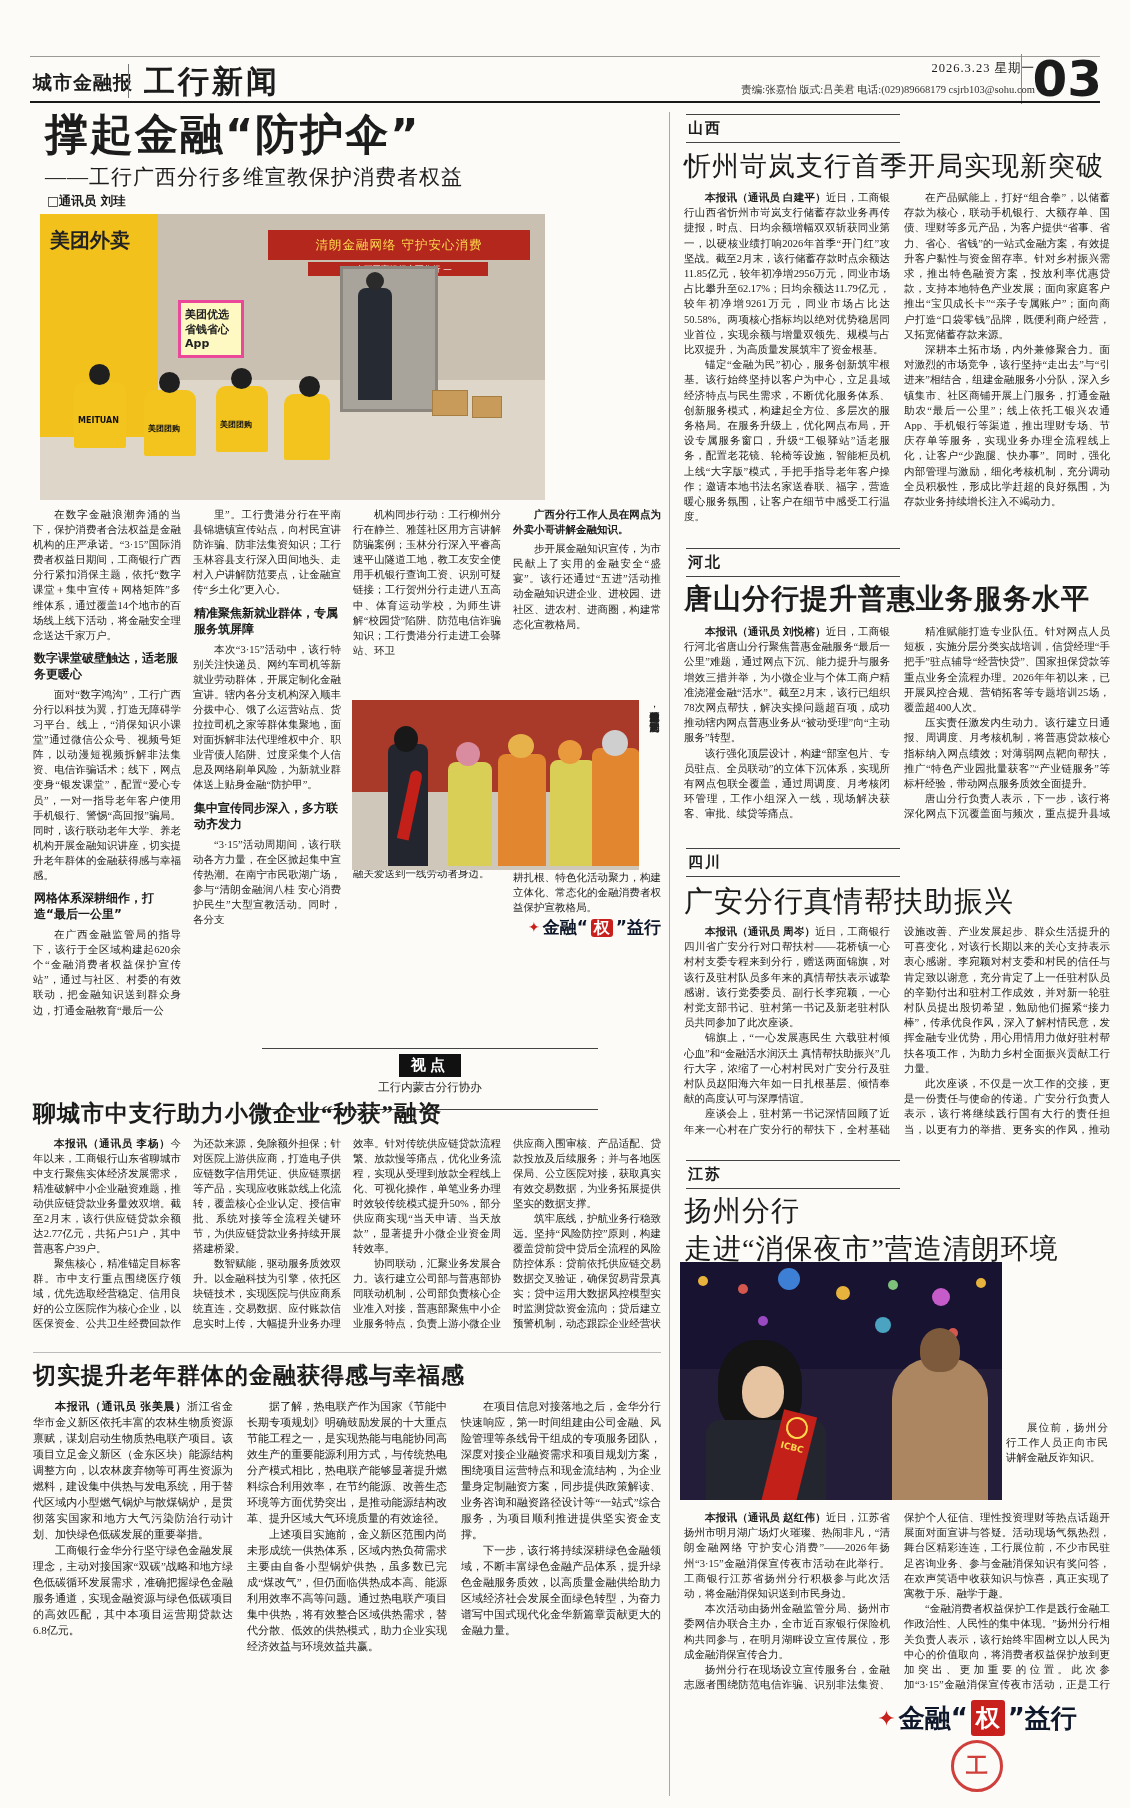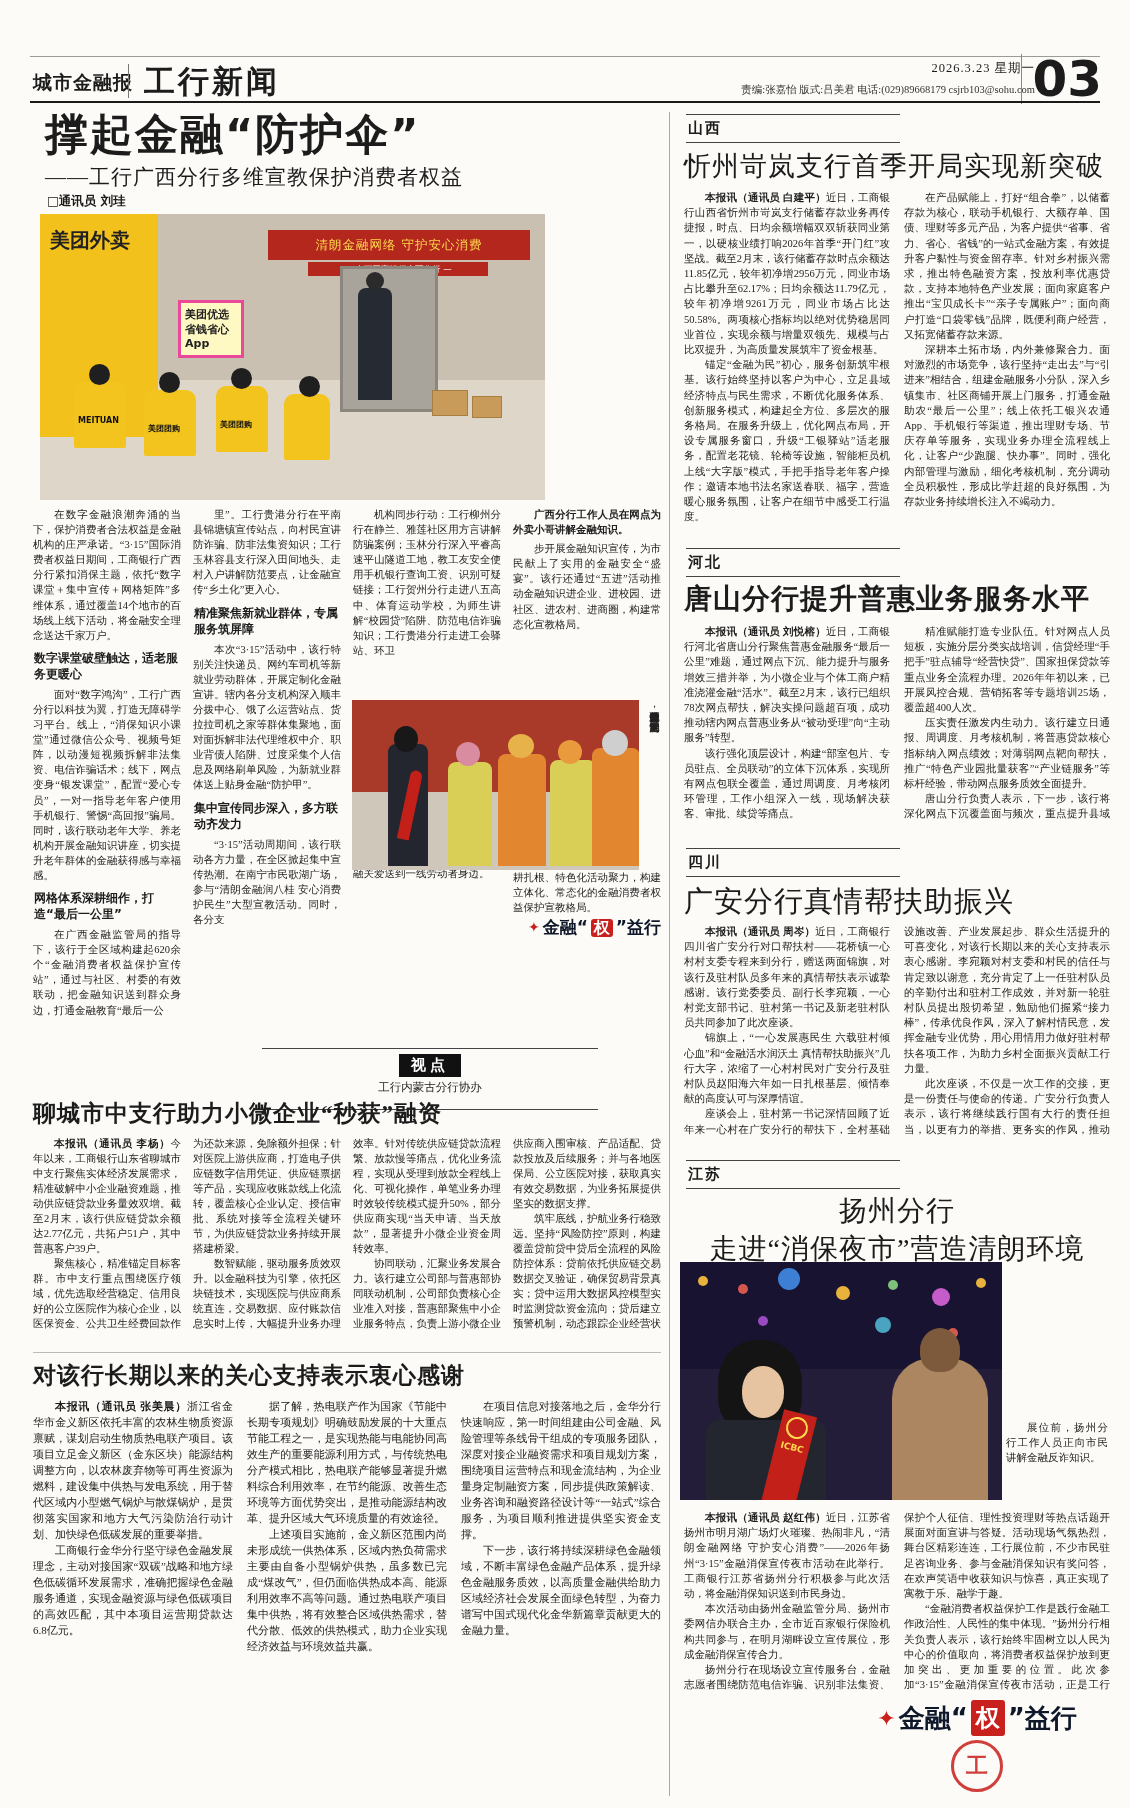--- a/index.html
+++ b/index.html
@@ -212,21 +212,21 @@
   <div class="lc-title">聊城市中支行助力小微企业“秒获”融资</div>
   <div class="lc-body">
       <p class="bp"><b>本报讯（通讯员 李杨）</b>今年以来，工商银行山东省聊城市中支行聚焦实体经济发展需求，精准破解中小企业融资难题，推动供应链贷款业务量效双增。截至2月末，该行供应链贷款余额达2.77亿元，共拓户51户，其中普惠客户39户。</p>
       <p class="bp">聚焦核心，精准锚定目标客群。市中支行重点围绕医疗领域，优先选取经营稳定、信用良好的公立医院作为核心企业，以医保资金、公共卫生经费回款作为还款来源，免除额外担保；针对医院上游供应商，打造电子供应链数字信用凭证、供应链票据等产品，实现应收账款线上化流转，覆盖核心企业认定、授信审批、系统对接等全流程关键环节，为供应链贷款业务持续开展搭建桥梁。</p>
       <p class="bp">数智赋能，驱动服务质效双升。以金融科技为引擎，依托区块链技术，实现医院与供应商系统直连，交易数据、应付账款信息实时上传，大幅提升业务办理效率。针对传统供应链贷款流程繁、放款慢等痛点，优化业务流程，实现从受理到放款全程线上化、可视化操作，单笔业务办理时效较传统模式提升50%，部分供应商实现“当天申请、当天放款”，显著提升小微企业资金周转效率。</p>
       <p class="bp">协同联动，汇聚业务发展合力。该行建立公司部与普惠部协同联动机制，公司部负责核心企业准入对接，普惠部聚焦中小企业服务特点，负责上游小微企业供应商入围审核、产品适配、贷款投放及后续服务；并与各地医保局、公立医院对接，获取真实有效交易数据，为业务拓展提供坚实的数据支撑。</p>
       <p class="bp">筑牢底线，护航业务行稳致远。坚持“风险防控”原则，构建覆盖贷前贷中贷后全流程的风险防控体系：贷前依托供应链交易数据交叉验证，确保贸易背景真实；贷中运用大数据风控模型实时监测贷款资金流向；贷后建立预警机制，动态跟踪企业经营状况，确保业务稳健运行，实现发展与安全的动态平衡。</p>
     </div>
 
   <div class="hr-light"></div>
-  <div class="jh-title">对该行长期以来的关心支持表示衷心感谢</div>
+  <div class="jh-title">切实提升老年群体的金融获得感与幸福感</div>
   <div class="jh-body">
       <p class="bp"><b>本报讯（通讯员 张美晨）</b>浙江省金华市金义新区依托丰富的农林生物质资源禀赋，谋划启动生物质热电联产项目。该项目立足金义新区（金东区块）能源结构调整方向，以农林废弃物等可再生资源为燃料，建设集中供热与发电系统，用于替代区域内小型燃气锅炉与散煤锅炉，是贯彻落实国家和地方大气污染防治行动计划、加快绿色低碳发展的重要举措。</p>
       <p class="bp">工商银行金华分行坚守绿色金融发展理念，主动对接国家“双碳”战略和地方绿色低碳循环发展需求，准确把握绿色金融服务通道，实现金融资源与绿色低碳项目的高效匹配，其中本项目运营期贷款达6.8亿元。</p>
       <p class="bp">据了解，热电联产作为国家《节能中长期专项规划》明确鼓励发展的十大重点节能工程之一，是实现热能与电能协同高效生产的重要能源利用方式，与传统热电分产模式相比，热电联产能够显著提升燃料综合利用效率，在节约能源、改善生态环境等方面优势突出，是推动能源结构改革、提升区域大气环境质量的有效途径。</p>
       <p class="bp">上述项目实施前，金义新区范围内尚未形成统一供热体系，区域内热负荷需求主要由自备小型锅炉供热，虽多数已完成“煤改气”，但仍面临供热成本高、能源利用效率不高等问题。通过热电联产项目集中供热，将有效整合区域供热需求，替代分散、低效的供热模式，助力企业实现经济效益与环境效益共赢。</p>
       <p class="bp">在项目信息对接落地之后，金华分行快速响应，第一时间组建由公司金融、风险管理等条线骨干组成的专项服务团队，深度对接企业融资需求和项目规划方案，围绕项目运营特点和现金流结构，为企业量身定制融资方案，同步提供政策解读、业务咨询和融资路径设计等“一站式”综合服务，为项目顺利推进提供坚实资金支撑。</p>
       <p class="bp">下一步，该行将持续深耕绿色金融领域，不断丰富绿色金融产品体系，提升绿色金融服务质效，以高质量金融供给助力区域经济社会发展全面绿色转型，为奋力谱写中国式现代化金华新篇章贡献更大的金融力量。</p>
     </div>
 
   <div class="vrule"></div>
@@ -253,21 +253,21 @@
   <div class="region" style="top:848px;">四川</div>
   <div class="rtitle" style="top:882px;font-size:29px;">广安分行真情帮扶助振兴</div>
   <div class="rbody" style="top:924px;height:228px;">
       <p class="bp"><b>本报讯（通讯员 周岑）</b>近日，工商银行四川省广安分行对口帮扶村——花桥镇一心村村支委专程来到分行，赠送两面锦旗，对该行及驻村队员多年来的真情帮扶表示诚挚感谢。该行党委委员、副行长李宛颖，一心村党支部书记、驻村第一书记及新老驻村队员共同参加了此次座谈。</p>
       <p class="bp">锦旗上，“一心发展惠民生 六载驻村倾心血”和“金融活水润沃土 真情帮扶助振兴”几行大字，浓缩了一心村村民对广安分行及驻村队员赵阳海六年如一日扎根基层、倾情奉献的高度认可与深厚情谊。</p>
       <p class="bp">座谈会上，驻村第一书记深情回顾了近年来一心村在广安分行的帮扶下，全村基础设施改善、产业发展起步、群众生活提升的可喜变化，对该行长期以来的关心支持表示衷心感谢。李宛颖对村支委和村民的信任与肯定致以谢意，充分肯定了上一任驻村队员的辛勤付出和驻村工作成效，并对新一轮驻村队员提出殷切希望，勉励他们握紧“接力棒”，传承优良作风，深入了解村情民意，发挥金融专业优势，用心用情用力做好驻村帮扶各项工作，为助力乡村全面振兴贡献工行力量。</p>
       <p class="bp">此次座谈，不仅是一次工作的交接，更是一份责任与使命的传递。广安分行负责人表示，该行将继续践行国有大行的责任担当，以更有力的举措、更务实的作风，推动金融服务与乡村振兴深度融合，奋力书写新时代金融助农惠农新篇章。</p>
     </div>
 
   <div class="region" style="top:1160px;">江苏</div>
-  <div class="rtitle" style="top:1192px;font-size:28px;text-align:center;">
+  <div class="rtitle" style="top:1192px;font-size:28px;">
     <span>扬州分行</span><br>
     <span>走进“消保夜市”营造清朗环境</span>
   </div>
   <div class="photo-js">
     <div class="js-dot" style="left:18px;top:14px;width:10px;height:10px;background:#e8b33c;box-shadow:40px 8px 0 #d4584d, 86px -2px 0 6px #3d7fd4, 140px 12px 0 2px #e8b33c, 190px 4px 0 #7dc17a, 238px 16px 0 4px #c65cc9, 278px 2px 0 #e8b33c, 60px 40px 0 #9a4ac0, 180px 44px 0 3px #4aa3c0, 250px 52px 0 #d4584d;"></div>
     <div class="js-crowd"></div>
     <div class="js-man"></div>
     <div class="js-woman-hair"></div>
     <div class="js-woman-face"></div>
     <div class="js-woman-body"></div>

